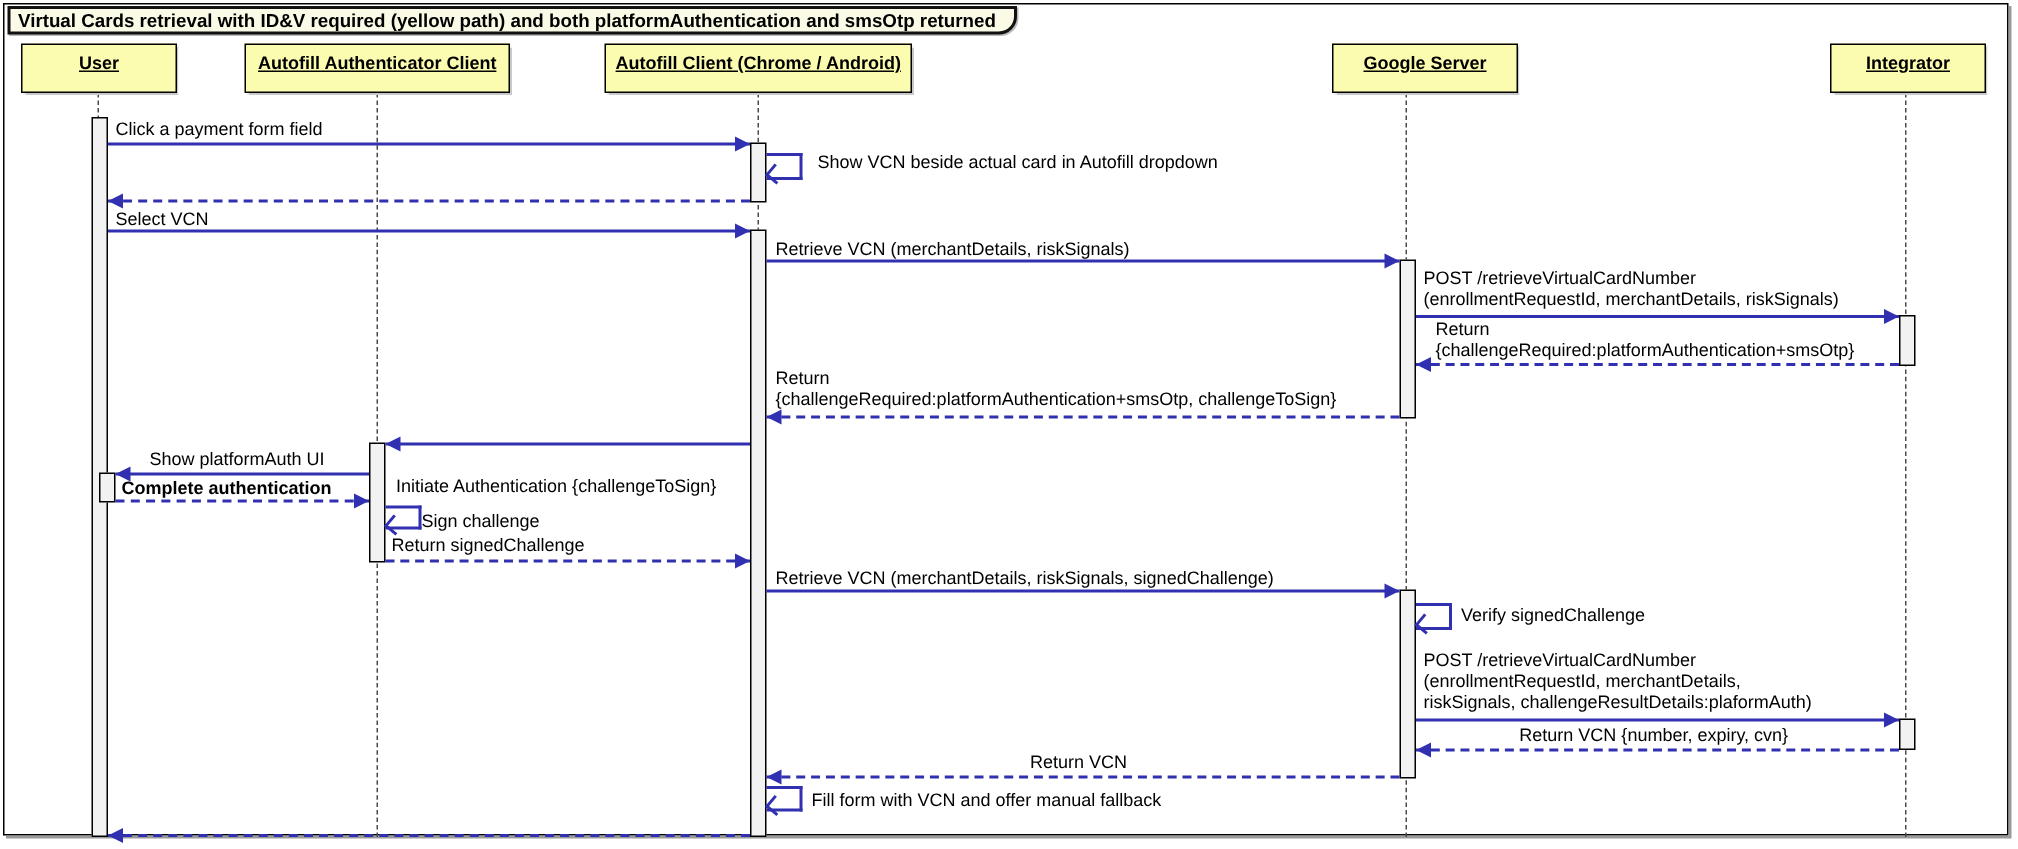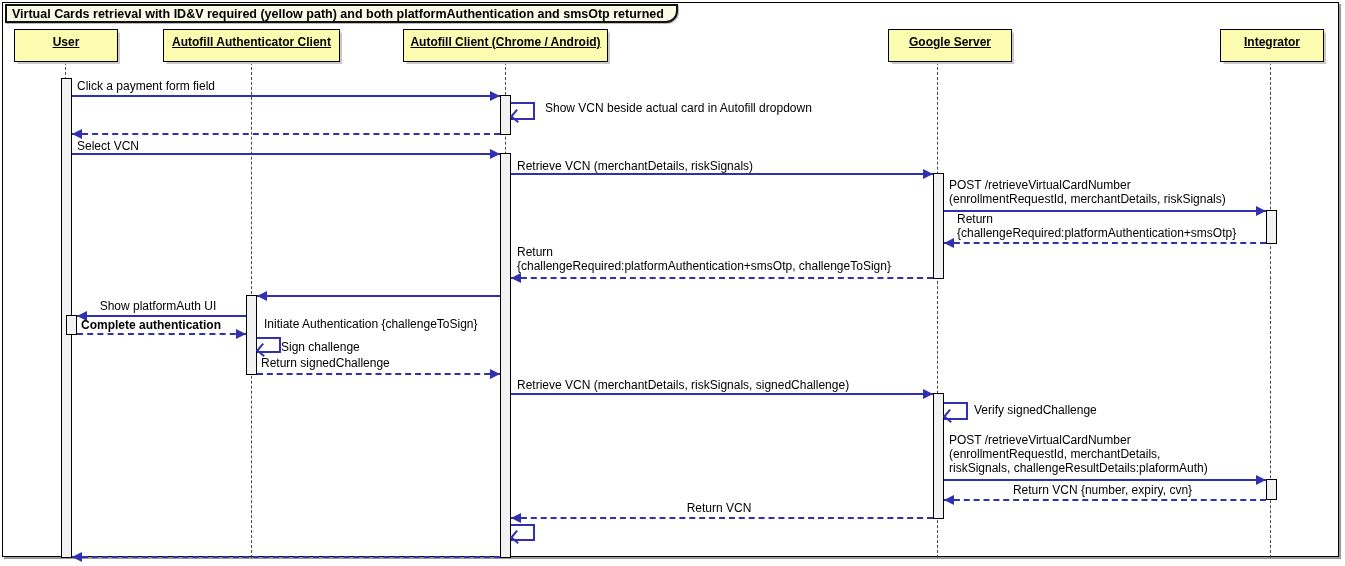--- a/index.html
+++ b/index.html
@@ -129,16 +129,17 @@
   <div class="lbl ra" style="left:944px;width:317px;top:483px;">Return VCN {number, expiry, cvn}</div>
   <div class="ln d" style="left:944px;top:499px;width:322px;"></div>
   <div class="ah l" style="left:944px;top:495px;"></div>
 
   <div class="lbl ra" style="left:511px;width:416px;top:501px;">Return VCN</div>
   <div class="ln d" style="left:511px;top:517px;width:422px;"></div>
   <div class="ah l" style="left:511px;top:513px;"></div>
 
   <div class="loop" style="left:511px;top:524px;width:24px;height:17px;"></div>
   <div class="chev" style="left:512px;top:532px;"></div>
+  <div class="lbl" style="left:541px;top:526px;">Fill form with VCN and offer manual fallback</div>
 
   <div class="ln d" style="left:72px;top:556px;width:428px;"></div>
   <div class="ah l" style="left:72px;top:552px;"></div>
 </div>
 
 </body></html>

